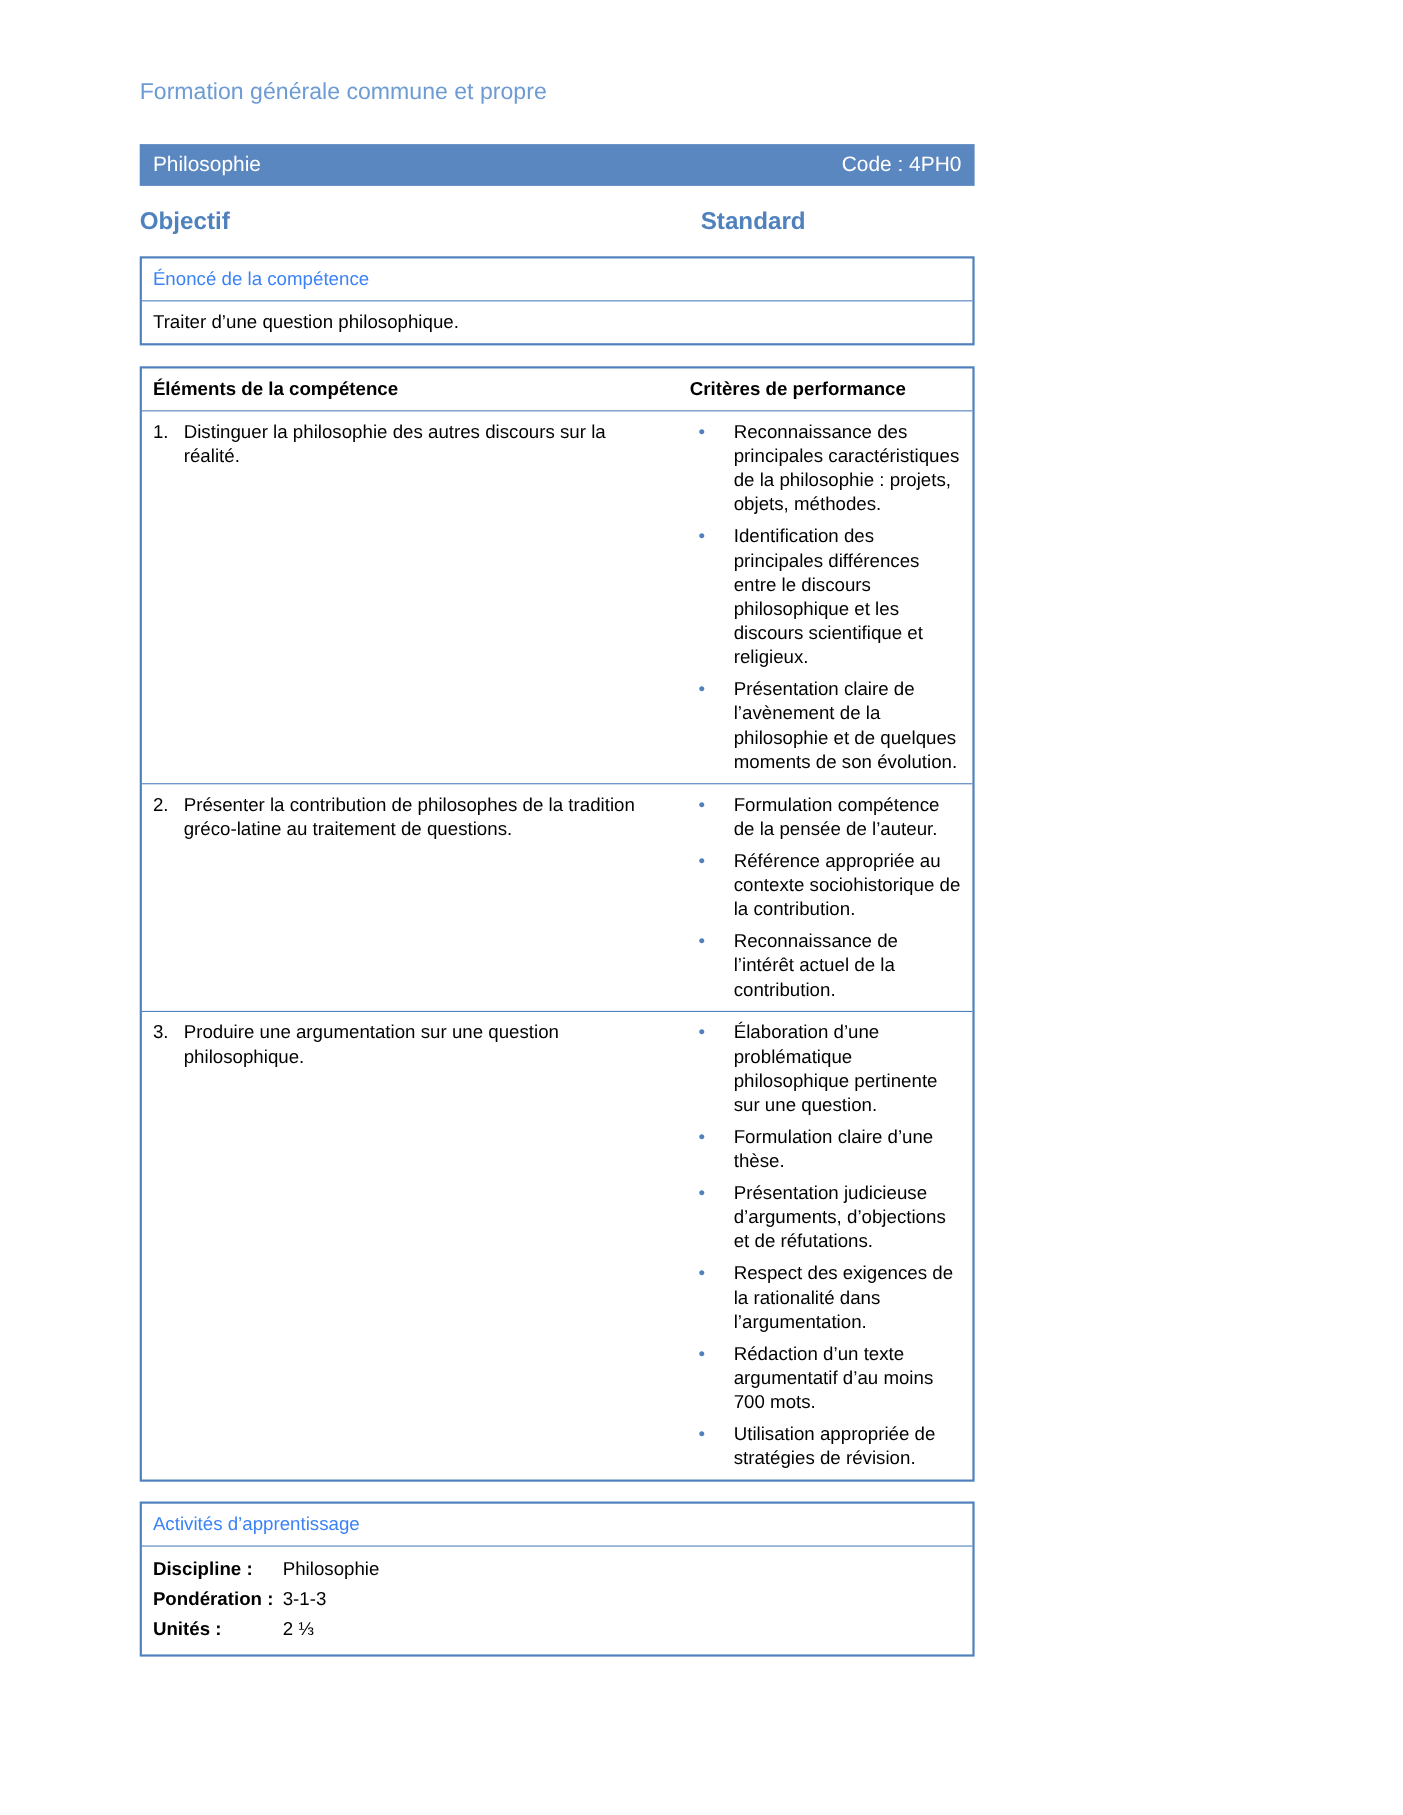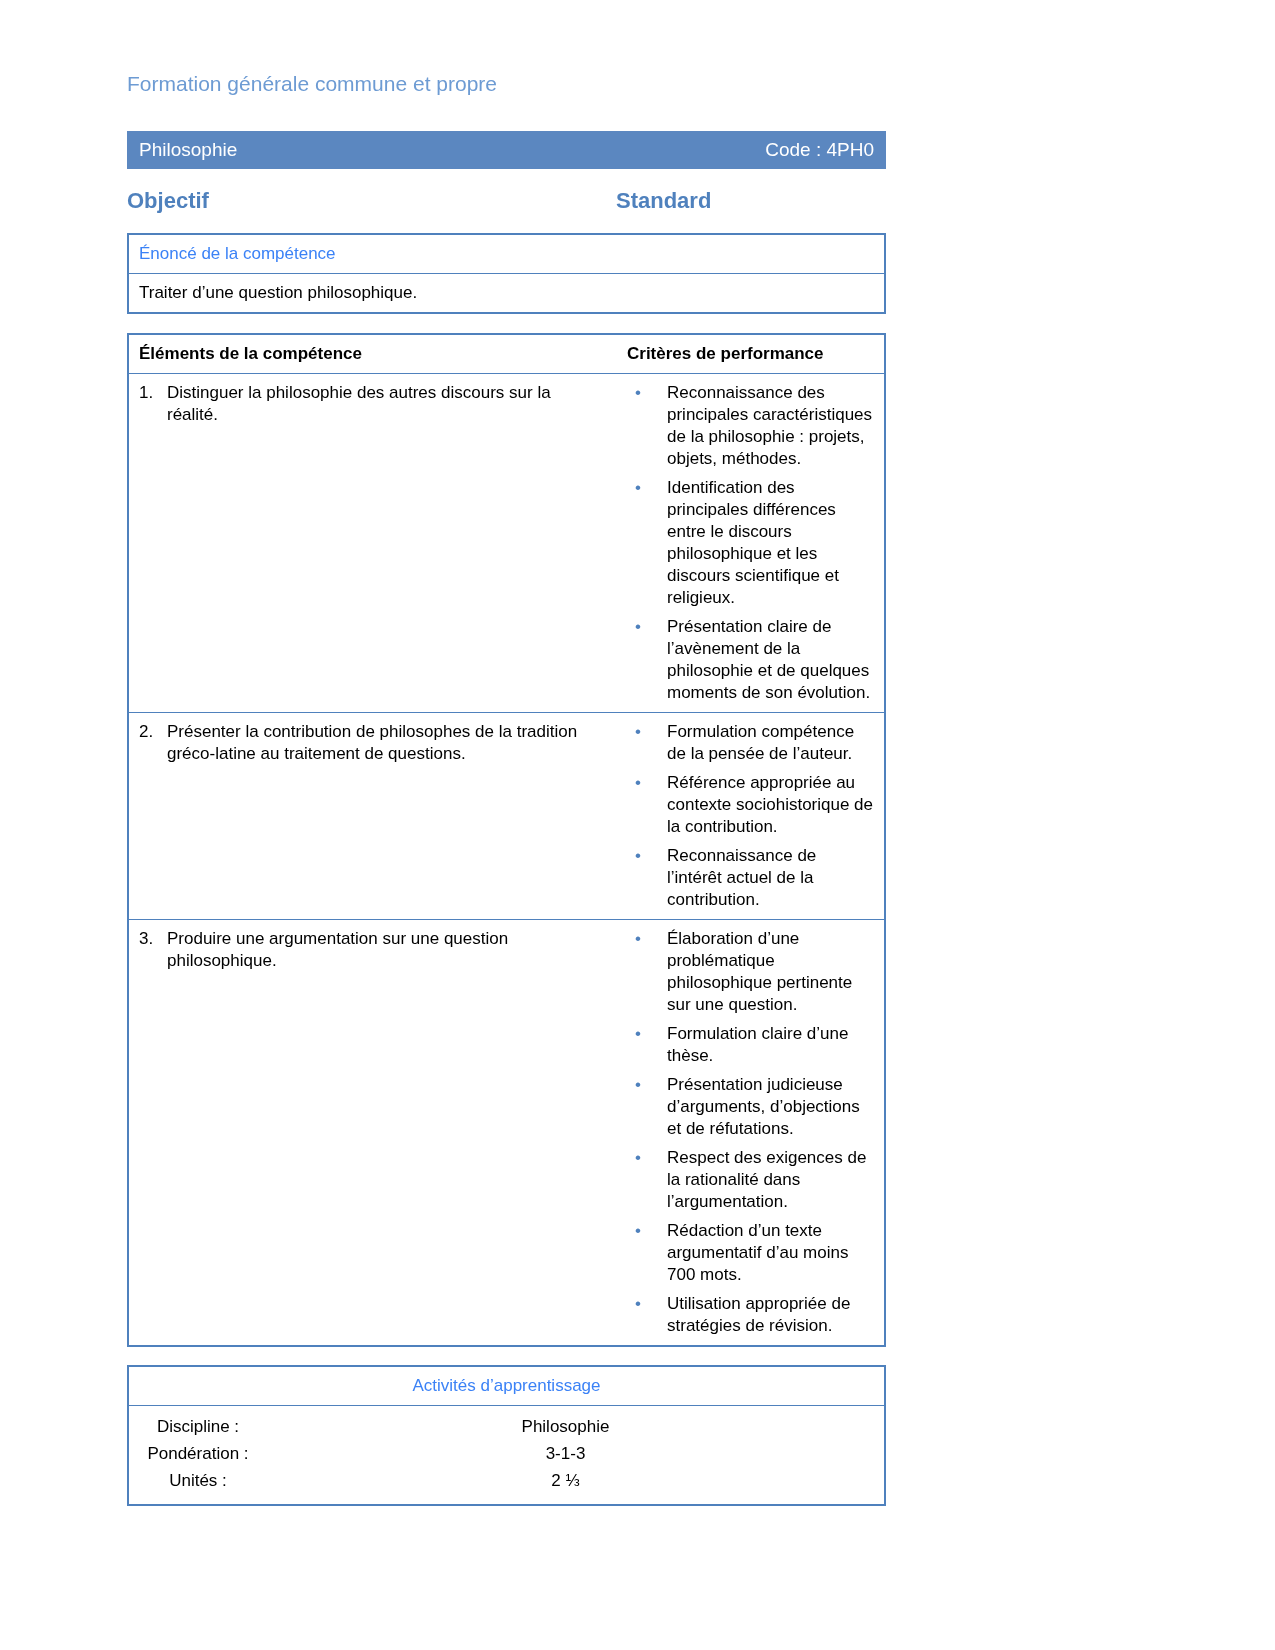--- a/index.html
+++ b/index.html
@@ -25,21 +25,21 @@
     display:flex; align-items:center; justify-content:space-between;
     padding:0 12px;
   }
   .col-headings{
     position:relative; margin-top:17px; height:30px;text-align:center;
   }
   .col-h{
     color:var(--accent); font-weight:bold; font-size:22px; line-height:30px;
     position:absolute; top:0; left:0;
   }
-  .col-h.right{ left:489px; }
+  .col-h.right{ left:510px; }
   .box{
     border:2px solid var(--accent); margin-top:17px; background:#fff;
   }
   .box-header{
     font-weight:normal; font-size:17px; line-height:22px;
     padding:8px 10px; color:#3b82f6;
   }
   .enonce .box-header{ border-bottom:1px solid var(--accent); }
   .enonce .box-body{
     font-size:17px; line-height:22px; padding:8px 10px;
@@ -64,25 +64,25 @@
   }
   ul.crit li{
     position:relative; padding-left:40px;
     font-size:17px; line-height:22px; margin-bottom:7px;
   }
   ul.crit li:last-child{ margin-bottom:0; }
   ul.crit .bullet{
     position:absolute; left:8px; top:0;
     color:var(--accent); font-size:17px; line-height:22px;
   }
-  .activ{ margin-top:18px;text-align:center; }
+  .activ{ margin-top:18px; }
   .activ .box-header{ border-bottom:1px solid var(--accent); }
   .activ .box-body{ padding:7px 10px 10px 10px; }
   .arow{ font-size:17px; line-height:27px; display:flex; }
-  .alabel{ flex:0 0 118px; }
+  .alabel{ flex:0 0 118px;font-weight:bold; }
   .avalue{ flex:1; }
 </style>
 </head>
 <body>
 
 <div class="page">
 
   <div class="top-heading">Formation générale commune et propre</div>
 
   <div class="course-bar">

